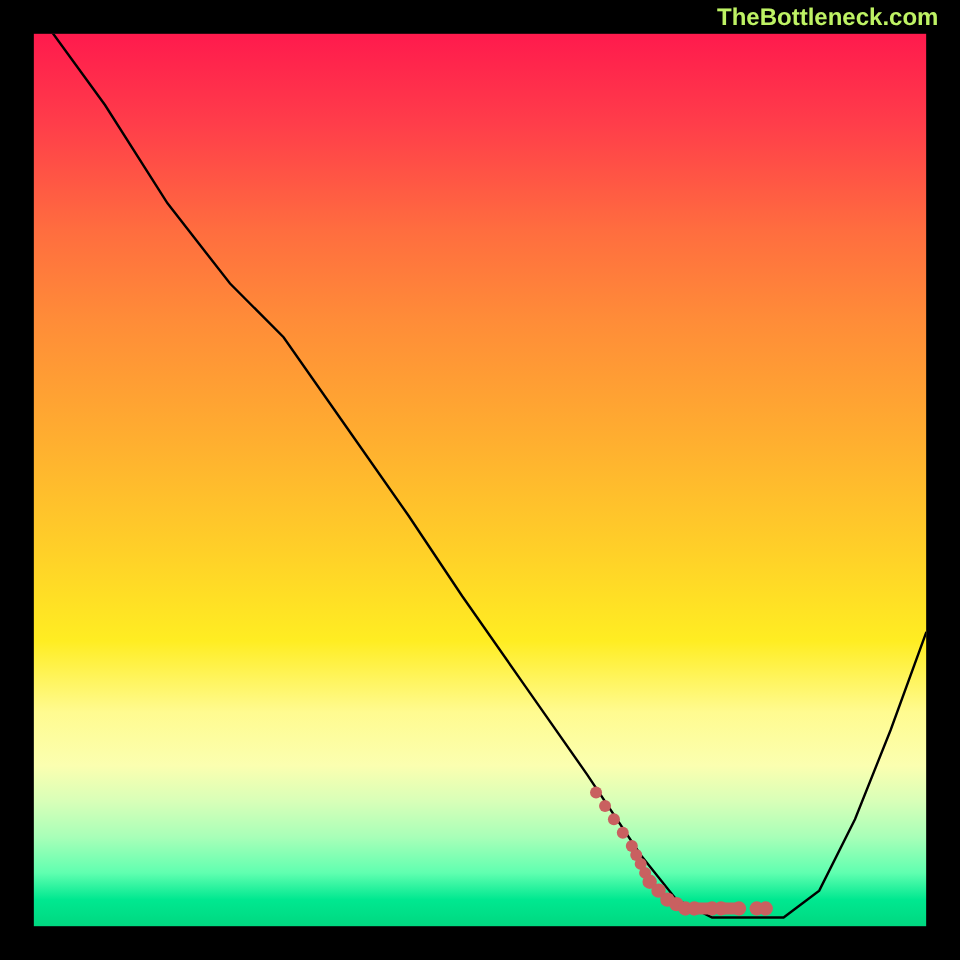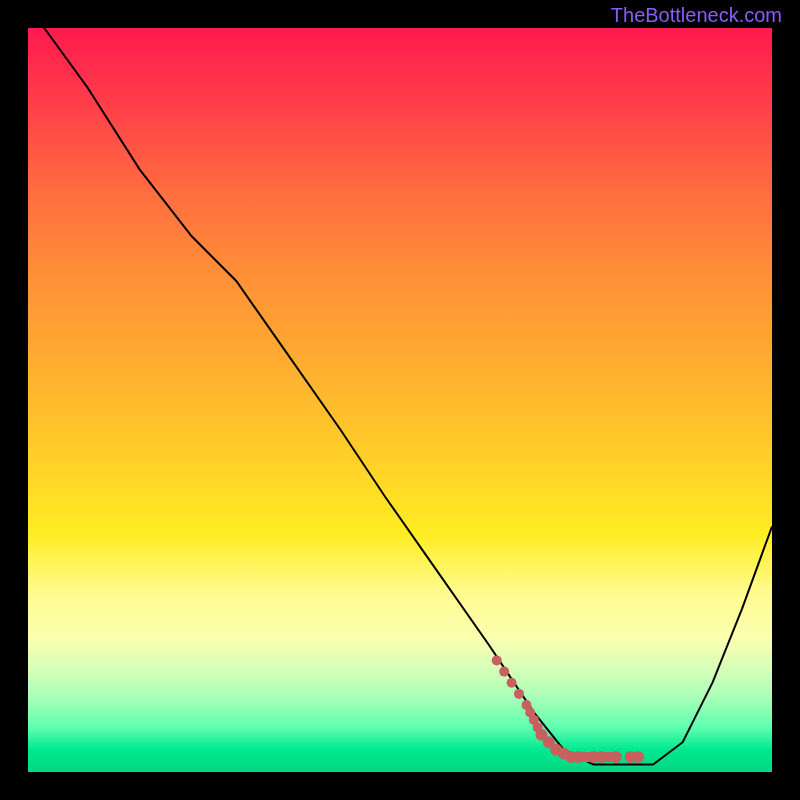--- a/index.html
+++ b/index.html
@@ -8,23 +8,23 @@
     width: 800px;
     height: 800px;
     background: #000;
     position: relative;
     font-family: Arial, sans-serif;
   }
   .attribution {
     position: absolute;
     top: 4px;
     right: 18px;
-    color: #8b5cf6;
+    color: #bef264;
     font-size: 20px;
-    font-weight: normal;
+    font-weight: bold;
     z-index: 10;
   }
   .plot-area {
     position: absolute;
     top: 28px;
     left: 28px;
     width: 744px;
     height: 744px;
     overflow: hidden;
   }

